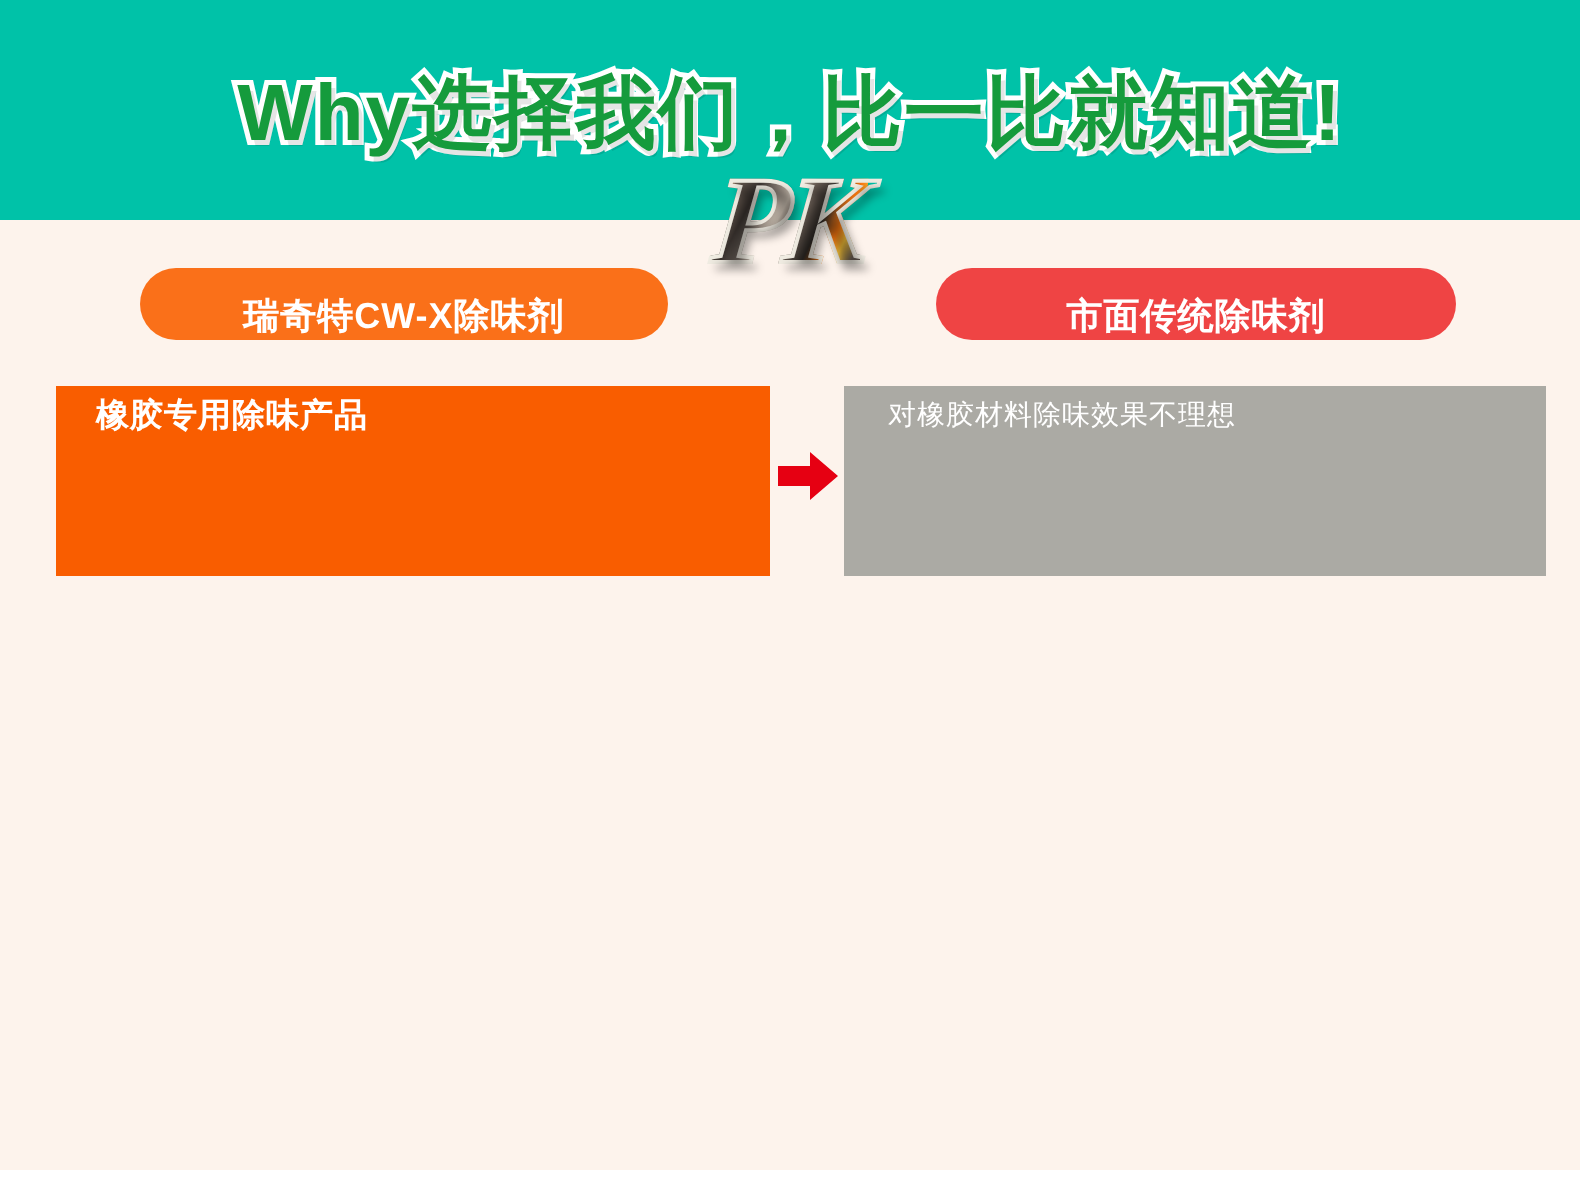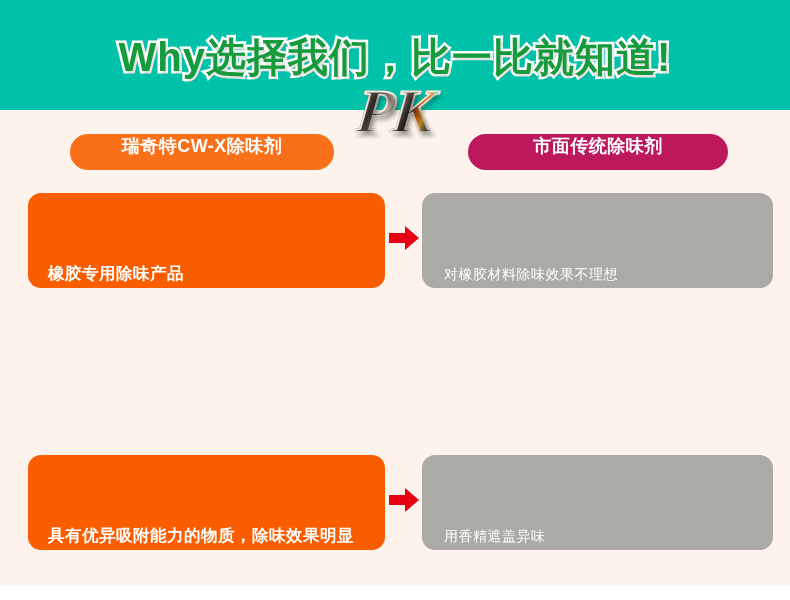--- a/index.html
+++ b/index.html
@@ -89,60 +89,59 @@
     text-shadow: 3px 4px 4px rgba(0,0,0,0.35);
     transform: skewX(-6deg);
   }
 
   
   .pill {
     position: absolute;
     height: 36px;
     border-radius: 18px;
     display: flex;
-    align-items: flex-start;
+    align-items: flex-end;
     justify-content: center;
     color: #ffffff;
     font-size: 18px;
     font-weight: bold;
     letter-spacing: 0.5px;
     white-space: nowrap;
   }
   .pill-left {
     left: 70px;
     top: 134px;
     width: 264px;
     background: #fa7019;
   }
   .pill-right {
     left: 468px;
     top: 134px;
     width: 260px;
-    background: #be185d;
+    background: #ef4444;
   }
 
   
   .row {
     position: absolute;
     left: 0;
     width: 790px;
   }
   .row-1 { top: 193px; height: 95px; }
   .row-2 { top: 324px; height: 95px; }
   .row-3 { top: 455px; height: 95px; }
 
   .cell {
     position: absolute;
     top: 0;
     height: 95px;
     display: flex;
-    align-items: flex-end;
+    align-items: flex-start;
     box-sizing: border-box;
     color: #ffffff;
-    border-radius: 13px;
   }
   .cell-left {
     left: 28px;
     width: 357px;
     background: #f95d00;
     padding: 0 20px;
     font-size: 16.5px;
     font-weight: bold;
     line-height: 30px;
     letter-spacing: 0.5px;
@@ -208,29 +207,16 @@
       <svg width="30" height="26" viewBox="0 0 30 26" xmlns="http://www.w3.org/2000/svg">
         <path d="M0 8 H16 V1 L30 13 L16 25 V18 H0 Z" fill="#e60012"></path>
       </svg>
     </div>
     <div class="cell cell-right">
       <span>对橡胶材料除味效果不理想</span>
     </div>
   </div>
 
 
-  <div class="row row-3">
-    <div class="cell cell-left">
-      <span>具有优异吸附能力的物质，除味效果明显</span>
-    </div>
-    <div class="arrow">
-      <svg width="30" height="26" viewBox="0 0 30 26" xmlns="http://www.w3.org/2000/svg">
-        <path d="M0 8 H16 V1 L30 13 L16 25 V18 H0 Z" fill="#e60012"></path>
-      </svg>
-    </div>
-    <div class="cell cell-right">
-      <span>用香精遮盖异味</span>
-    </div>
-  </div>
 
   <div class="bottom-white"></div>
 
 </div>
 
 </body></html>

